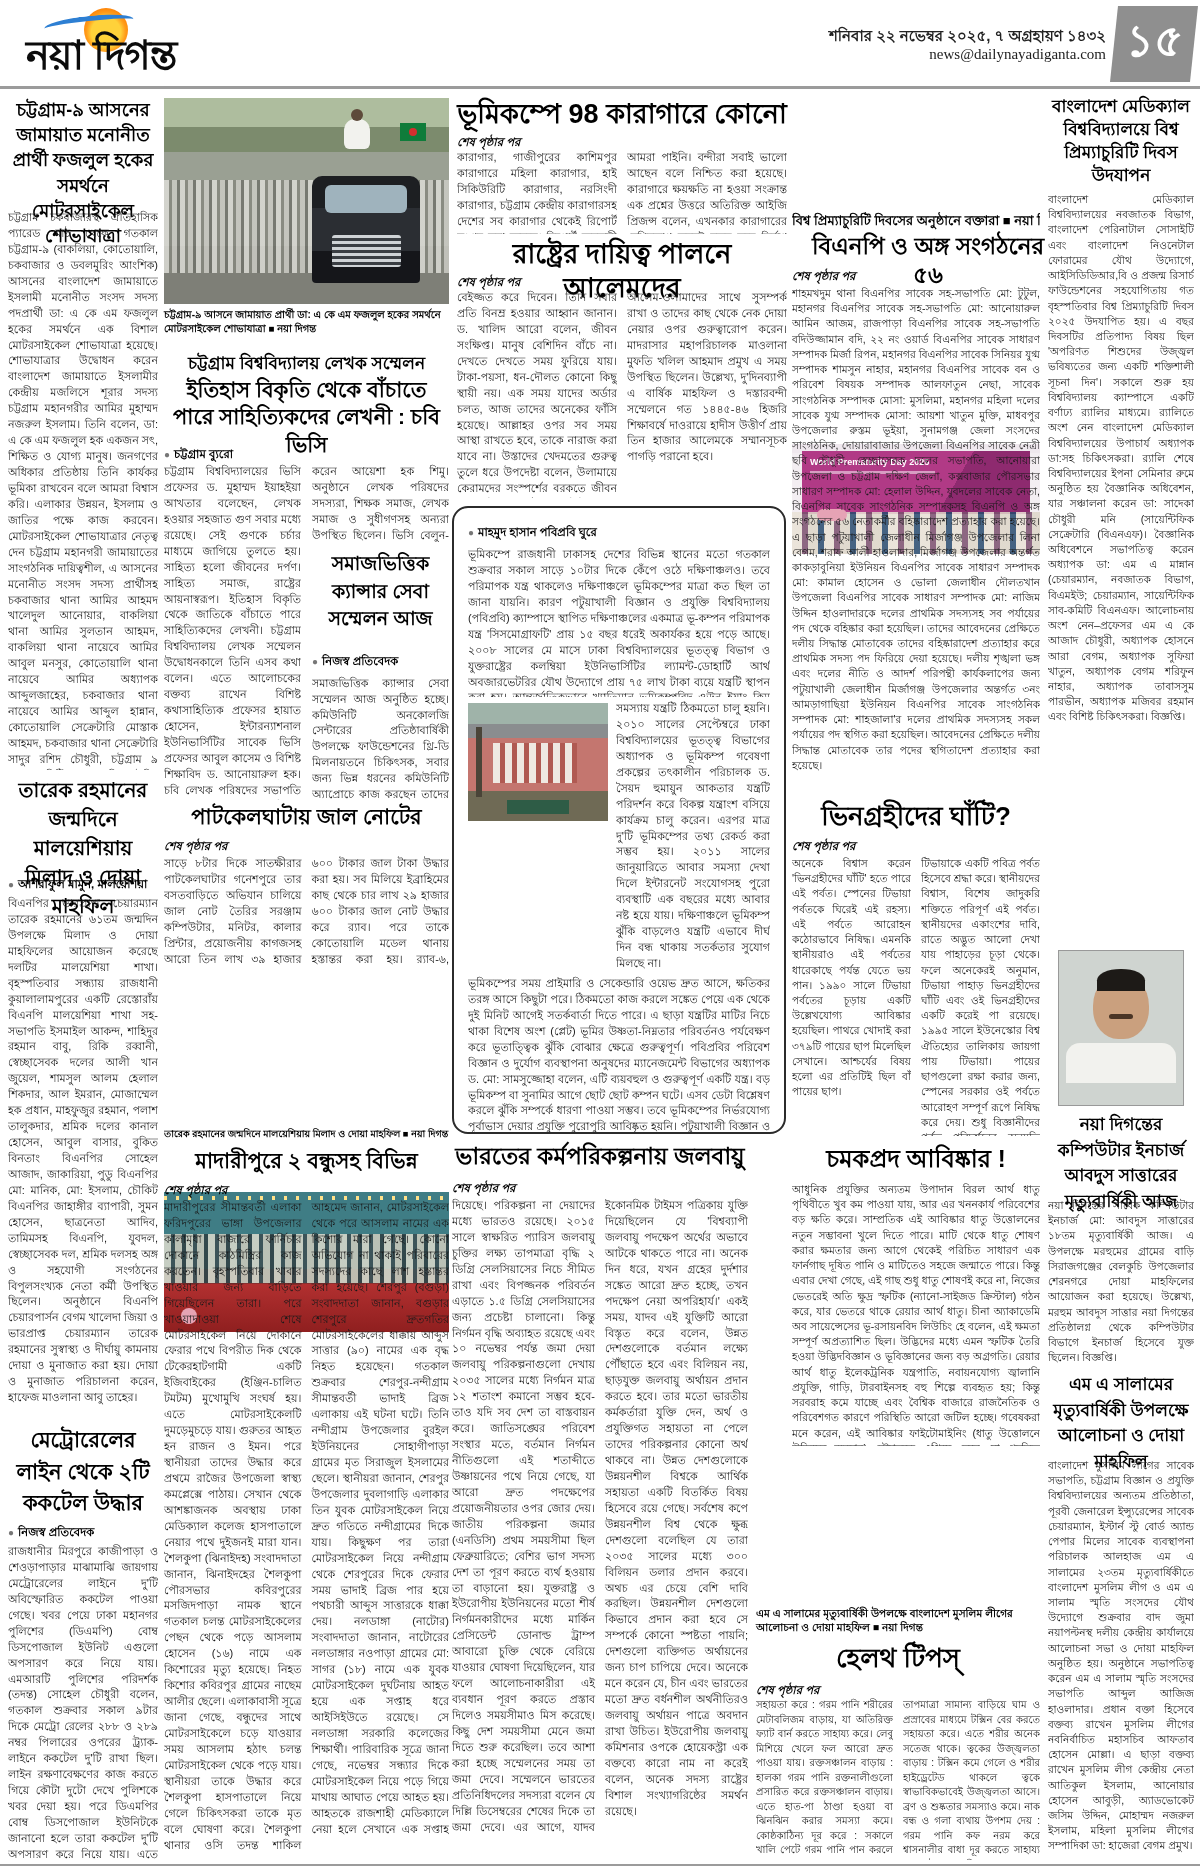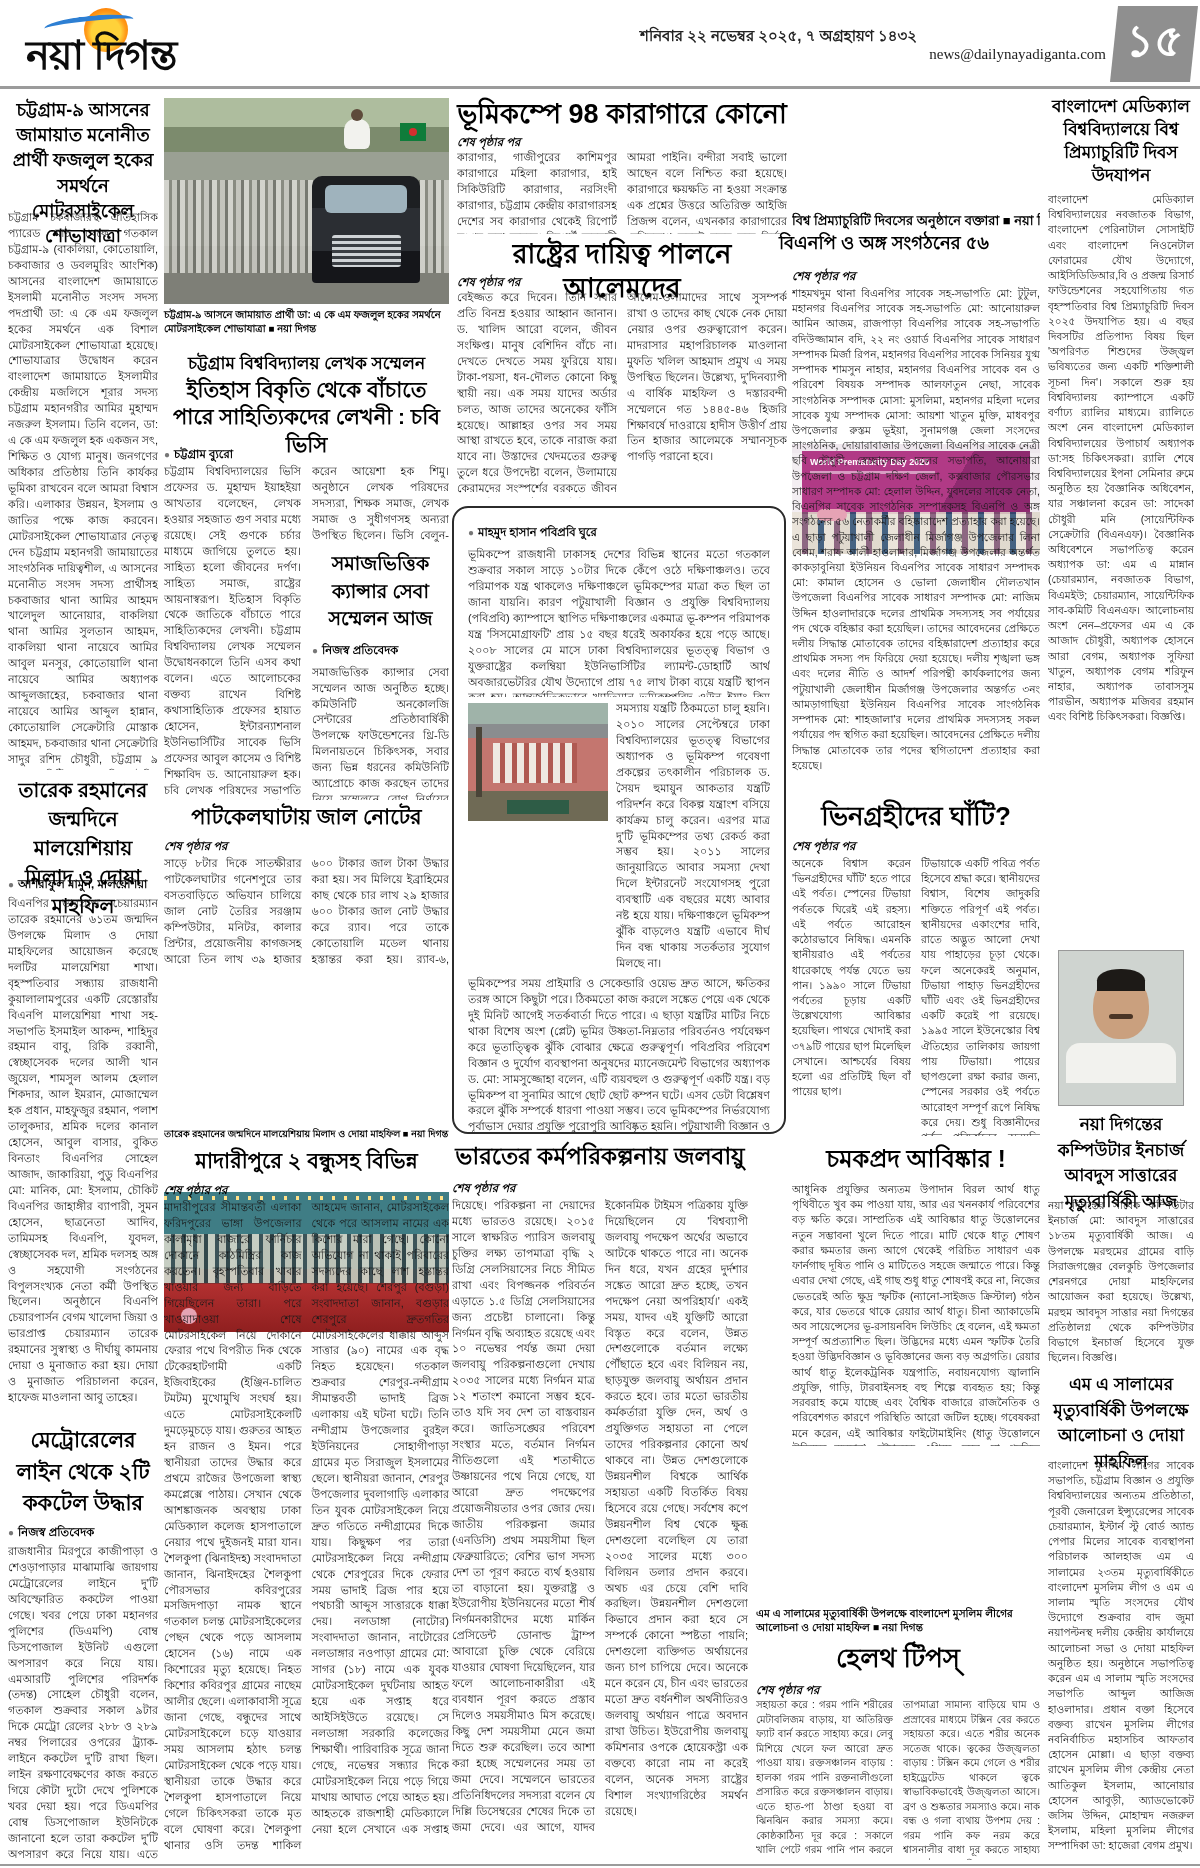--- a/index.html
+++ b/index.html
@@ -23,21 +23,21 @@
 </head>
 <body>
 
 <div class="page">
 
   <div class="abs" style="left:26px;top:6px;width:230px;height:78px;">
     <div class="abs" style="left:58px;top:2px;width:44px;height:44px;border-radius:50%;background:radial-gradient(circle at 50% 55%,#ffd23a 0 45%,#ff9c1a 60%,#ff7a00 80%,rgba(255,122,0,0) 82%);"></div>
     <div class="abs" style="left:18px;top:10px;width:90px;height:16px;border-top:5px solid #2d7fd3;border-radius:50% 50% 0 0;transform:rotate(-6deg);"></div>
     <div class="abs" style="left:0px;top:18px;width:230px;font-weight:bold;font-size:40px;color:#0b0b0b;letter-spacing:-1px;">নয়া দিগন্ত</div>
   </div>
-  <div class="abs" style="left:640px;top:24px;width:466px;font-size:15px;font-weight:bold;color:#222;">শনিবার ২২ নভেম্বর ২০২৫, ৭ অগ্রহায়ণ ১৪৩২</div>
+  <div class="abs" style="left:640px;top:24px;width:466px;text-align:right;font-size:15px;font-weight:bold;color:#222;">শনিবার ২২ নভেম্বর ২০২৫, ৭ অগ্রহায়ণ ১৪৩২</div>
   <div class="abs" style="left:640px;top:46px;width:466px;text-align:right;font-size:15px;color:#222;font-family:'Liberation Serif',serif;">news@dailynayadiganta.com</div>
   <div class="abs pageno" style="left:1114px;top:6px;width:80px;height:76px;">১৫</div>
   <div class="abs rule" style="left:0;top:86px;width:1200px;height:3px;"></div>
 
   <div class="abs hl" style="left:8px;top:98px;width:150px;height:106px;font-size:18px;line-height:1.4;">চট্টগ্রাম-৯ আসনের জামায়াত মনোনীত প্রার্থী ফজলুল হকের সমর্থনে মোটরসাইকেল শোভাযাত্রা</div>
   <div class="abs body-text" style="left:8px;top:210px;width:150px;height:560px;">চট্টগ্রাম চকবাজারস্থ ঐতিহাসিক প্যারেড মাঠ থেকে গতকাল চট্টগ্রাম-৯ (বাকলিয়া, কোতোয়ালি, চকবাজার ও ডবলমুরিং আংশিক) আসনের বাংলাদেশ জামায়াতে ইসলামী মনোনীত সংসদ সদস্য পদপ্রার্থী ডা: এ কে এম ফজলুল হকের সমর্থনে এক বিশাল মোটরসাইকেল শোভাযাত্রা হয়েছে। শোভাযাত্রার উদ্বোধন করেন বাংলাদেশ জামায়াতে ইসলামীর কেন্দ্রীয় মজলিসে শূরার সদস্য চট্টগ্রাম মহানগরীর আমির মুহাম্মদ নজরুল ইসলাম। তিনি বলেন, ডা: এ কে এম ফজলুল হক একজন সৎ, শিক্ষিত ও যোগ্য মানুষ। জনগণের অধিকার প্রতিষ্ঠায় তিনি কার্যকর ভূমিকা রাখবেন বলে আমরা বিশ্বাস করি। এলাকার উন্নয়ন, ইসলাম ও জাতির পক্ষে কাজ করবেন। মোটরসাইকেল শোভাযাত্রার নেতৃত্ব দেন চট্টগ্রাম মহানগরী জামায়াতের সাংগঠনিক দায়িত্বশীল, এ আসনের মনোনীত সংসদ সদস্য প্রার্থীসহ চকবাজার থানা আমির আহমদ খালেদুল আনোয়ার, বাকলিয়া থানা আমির সুলতান আহমদ, বাকলিয়া থানা নায়েবে আমির আবুল মনসুর, কোতোয়ালি থানা নায়েবে আমির অধ্যাপক আব্দুলজাহের, চকবাজার থানা নায়েবে আমির আব্দুল হান্নান, কোতোয়ালি সেক্রেটারি মোস্তাক আহমদ, চকবাজার থানা সেক্রেটারি সাদুর রশিদ চৌধুরী, চট্টগ্রাম ৯ আসন কমিটির সদস্য সচিব তৌহিদ আজাদসহ বিভিন্ন পেশার মানুষ। বিজ্ঞপ্তি।</div>
 
   <div class="abs hl" style="left:8px;top:776px;width:150px;height:94px;font-size:20px;line-height:1.45;">তারেক রহমানের জন্মদিনে মালয়েশিয়ায় মিলাদ ও দোয়া মাহফিল</div>
   <div class="abs byline" style="left:8px;top:876px;width:150px;"><span class="dot">●</span><span>আশরাফুল মামুন, মালয়েশিয়া</span></div>
   <div class="abs body-text" style="left:8px;top:896px;width:150px;height:522px;">বিএনপির ভারপ্রাপ্ত চেয়ারম্যান তারেক রহমানের ৬১তম জন্মদিন উপলক্ষে মিলাদ ও দোয়া মাহফিলের আয়োজন করেছে দলটির মালয়েশিয়া শাখা। বৃহস্পতিবার সন্ধ্যায় রাজধানী কুয়ালালামপুরের একটি রেস্তোরাঁয় বিএনপি মালয়েশিয়া শাখা সহ-সভাপতি ইসমাইল আকন্দ, শাহিদুর রহমান বাবু, রিকি রব্বানী, স্বেচ্ছাসেবক দলের আলী খান জুয়েল, শামসুল আলম হেলাল শিকদার, আল ইমরান, মোজাম্মেল হক প্রধান, মাহফুজুর রহমান, পলাশ তালুকদার, শ্রমিক দলের কানাল হোসেন, আবুল বাসার, বুকিত বিনতাং বিএনপির সোহেল আজাদ, জাকারিয়া, পুডু বিএনপির মো: মানিক, মো: ইসলাম, চৌকিট বিএনপির জাহাঙ্গীর ব্যাপারী, সুমন হোসেন, ছাত্রনেতা আদিব, তামিমসহ বিএনপি, যুবদল, স্বেচ্ছাসেবক দল, শ্রমিক দলসহ অঙ্গ ও সহযোগী সংগঠনের বিপুলসংখ্যক নেতা কর্মী উপস্থিত ছিলেন। অনুষ্ঠানে বিএনপি চেয়ারপার্সন বেগম খালেদা জিয়া ও ভারপ্রাপ্ত চেয়ারম্যান তারেক রহমানের সুস্বাস্থ্য ও দীর্ঘায়ু কামনায় দোয়া ও মুনাজাত করা হয়। দোয়া ও মুনাজাত পরিচালনা করেন, হাফেজ মাওলানা আবু তাহের।</div>
@@ -60,21 +60,21 @@
       </div>
   </div>
   <div class="abs caption" style="left:164px;top:308px;width:285px;height:34px;">চট্টগ্রাম-৯ আসনে জামায়াত প্রার্থী ডা: এ কে এম ফজলুল হকের সমর্থনে মোটরসাইকেল শোভাযাত্রা ■ নয়া দিগন্ত</div>
 
   <div class="abs kicker" style="left:164px;top:350px;width:285px;font-size:17px;">চট্টগ্রাম বিশ্ববিদ্যালয় লেখক সম্মেলন</div>
   <div class="abs hl" style="left:164px;top:376px;width:285px;height:66px;font-size:21px;line-height:1.3;">ইতিহাস বিকৃতি থেকে বাঁচাতে পারে সাহিত্যিকদের লেখনী : চবি ভিসি</div>
   <div class="abs byline" style="left:164px;top:446px;width:170px;"><span class="dot">●</span><span>চট্টগ্রাম ব্যুরো</span></div>
   <div class="abs body-text" style="left:164px;top:464px;width:137px;height:336px;">চট্টগ্রাম বিশ্ববিদ্যালয়ের ভিসি প্রফেসর ড. মুহাম্মদ ইয়াহইয়া আখতার বলেছেন, লেখক হওয়ার সহজাত গুণ সবার মধ্যে রয়েছে। সেই গুণকে চর্চার মাধ্যমে জাগিয়ে তুলতে হয়। সাহিত্য হলো জীবনের দর্পণ। সাহিত্য সমাজ, রাষ্ট্রের আয়নাস্বরূপ। ইতিহাস বিকৃতি থেকে জাতিকে বাঁচাতে পারে সাহিত্যিকদের লেখনী। চট্টগ্রাম বিশ্ববিদ্যালয় লেখক সম্মেলন উদ্বোধনকালে তিনি এসব কথা বলেন। এতে আলোচকের বক্তব্য রাখেন বিশিষ্ট কথাসাহিত্যিক প্রফেসর হায়াত হোসেন, ইন্টারন্যাশনাল ইউনিভার্সিটির সাবেক ভিসি প্রফেসর আবুল কাসেম ও বিশিষ্ট শিক্ষাবিদ ড. আনোয়ারুল হক। চবি লেখক পরিষদের সভাপতি প্রফেসর ওবায়দুল করিমের সভাপতিত্বে অনুষ্ঠানে সূচনা বক্তব্য রাখেন লেখক পরিষদের নির্বাহী সদস্য রাশেদ রউফ। অনুষ্ঠান সঞ্চালনা</div>
   <div class="abs" style="left:312px;top:464px;width:137px;height:336px;overflow:hidden;">
     <div class="body-text" style="height:78px;">করেন আয়েশা হক শিমু। অনুষ্ঠানে লেখক পরিষদের সদস্যরা, শিক্ষক সমাজ, লেখক সমাজ ও সুধীগণসহ অন্যরা উপস্থিত ছিলেন। ভিসি বেলুন-ফেস্টুন উড়িয়ে সম্মেলনের শুভ উদ্বোধন করেন।</div>
-    <div class="hl" style="font-size:19px;line-height:1.45;margin:8px 0 9px;">সমাজভিত্তিক ক্যান্সার সেবা সম্মেলন আজ</div>
+    <div class="hl" style="font-size:19px;line-height:1.45;margin:8px 0 20px;">সমাজভিত্তিক ক্যান্সার সেবা সম্মেলন আজ</div>
     <div class="byline"><span class="dot">●</span><span>নিজস্ব প্রতিবেদক</span></div>
     <div class="body-text" style="height:150px;margin-top:4px;">সমাজভিত্তিক ক্যান্সার সেবা সম্মেলন আজ অনুষ্ঠিত হচ্ছে। কমিউনিটি অনকোলজি সেন্টারের প্রতিষ্ঠাবার্ষিকী উপলক্ষে ফাউন্ডেশনের থ্রি-ডি মিলনায়তনে চিকিৎসক, সবার জন্য ভিন্ন ধরনের কমিউনিটি অ্যাপ্রোচে কাজ করছেন তাদের নিয়ে সম্মেলনে রোগ নির্ণয়ের পাশাপাশি এর নানা দিক নিয়ে আলোচনা হবে। আলোচ্যসূচির মধ্যে আছে : সামাজিক সম্পৃক্তি, ক্যান্সার সেবার তৎপরতা বৃদ্ধি, ক্যান্সার স্ক্রিনিং ও সেবা প্রাপ্তিতে সমাজভিত্তিক উদ্যোগ, সমাজভিত্তিক ক্যান্সার সেবায় ক্ষমতার ব্যবহার, খাবার ও পুষ্টির ভূমিকা, জয়ের গল্প, ক্যান্সার সেবার নানা বিষয় যুক্ত আলোচনা।</div>
   </div>
 
   <div class="abs hl" style="left:164px;top:804px;width:285px;font-size:21px;">পাটকেলঘাটায় জাল নোটের</div>
   <div class="abs cont" style="left:164px;top:838px;width:285px;">শেষ পৃষ্ঠার পর</div>
   <div class="abs body-text two-col" style="left:164px;top:856px;width:285px;height:124px;">সাড়ে ৮টার দিকে সাতক্ষীরার পাটকেলঘাটার গনেশপুরে তার বসতবাড়িতে অভিযান চালিয়ে জাল নোট তৈরির সরঞ্জাম কম্পিউটার, মনিটর, কালার প্রিন্টার, প্রয়োজনীয় কাগজসহ আরো তিন লাখ ৩৯ হাজার ৬০০ টাকার জাল টাকা উদ্ধার করা হয়। সব মিলিয়ে ইব্রাহিমের কাছ থেকে চার লাখ ২৯ হাজার ৬০০ টাকার জাল নোট উদ্ধার করে র‌্যাব। পরে তাকে কোতোয়ালি মডেল থানায় হস্তান্তর করা হয়। র‌্যাব-৬, সিপিসি-৩, যশোরের পাঠানো এক প্রেস বিজ্ঞপ্তিতে এ তথ্য নিশ্চিত করা হয়।</div>
 
   <div class="abs photo" style="left:164px;top:986px;width:285px;height:140px;background:linear-gradient(#3f7d85 0 55%,#57666b 55% 65%,#8a2f2f 65% 100%);">
     <div class="abs" style="left:0;top:4px;width:100%;height:4px;background:repeating-linear-gradient(90deg,#ffe28a 0 3px,transparent 3px 12px);"></div>
@@ -119,21 +119,21 @@
   <div class="abs photo" style="left:792px;top:98px;width:248px;height:110px;background:linear-gradient(#efe8ee 0 8%,#f3eef2 8% 100%);">
     <div class="abs" style="left:4%;top:6%;width:92%;height:58%;background:linear-gradient(120deg,#b13a86 0 65%,#8e2a6f 65%);">
       <div style="color:#fff;font-weight:bold;font-size:9px;padding:6px 8px 0;">World Prematurity Day 2025</div>
       <div style="margin:4px 8px 0;height:3px;background:rgba(255,255,255,.5);width:55%;"></div>
     </div>
     <div class="abs" style="left:0;bottom:0;width:100%;height:38%;background:repeating-linear-gradient(90deg,#e9e2d6 0 10px,#7b4f6e 10px 16px,#ddd6c8 16px 26px,#274a6e 26px 32px);opacity:.85;"></div>
     <div class="abs" style="left:10%;bottom:30%;width:30px;height:12px;background:#e6a3b5;border-radius:6px;"></div>
   </div>
   <div class="abs caption" style="left:792px;top:212px;width:248px;font-size:13px;white-space:nowrap;overflow:hidden;">বিশ্ব প্রিম্যাচুরিটি দিবসের অনুষ্ঠানে বক্তারা ■ নয়া দিগন্ত</div>
 
-  <div class="abs hl" style="left:760px;top:232px;width:248px;font-size:18px;">বিএনপি ও অঙ্গ সংগঠনের ৫৬</div>
+  <div class="abs hl" style="left:804px;top:232px;width:248px;font-size:23px;">বিএনপি ও অঙ্গ সংগঠনের ৫৬</div>
   <div class="abs cont" style="left:792px;top:268px;width:248px;">শেষ পৃষ্ঠার পর</div>
   <div class="abs body-text" style="left:792px;top:286px;width:248px;height:508px;font-size:10.5px;">শাহমখদুম থানা বিএনপির সাবেক সহ-সভাপতি মো: টুটুল, মহানগর বিএনপির সাবেক সহ-সভাপতি মো: আনোয়ারুল আমিন আজম, রাজপাড়া বিএনপির সাবেক সহ-সভাপতি বদিউজ্জামান বদি, ২২ নং ওয়ার্ড বিএনপির সাবেক সাধারণ সম্পাদক মির্জা রিপন, মহানগর বিএনপির সাবেক সিনিয়র যুগ্ম সম্পাদক শামসুন নাহার, মহানগর বিএনপির সাবেক বন ও পরিবেশ বিষয়ক সম্পাদক আলফাতুন নেছা, সাবেক সাংগঠনিক সম্পাদক মোসা: মুসলিমা, মহানগর মহিলা দলের সাবেক যুগ্ম সম্পাদক মোসা: আয়শা খাতুন মুক্তি, মাধবপুর উপজেলার রুস্তম ভূইয়া, সুনামগঞ্জ জেলা সংসদের সাংগঠনিক, দোয়ারাবাজার উপজেলা বিএনপির সাবেক নেত্রী ছবি চৌধুরী, স্বেচ্ছাসেবক দলের সভাপতি, আনোয়ারা উপজেলা ও চট্টগ্রাম দক্ষিণ জেলা, কক্সবাজার পৌরসভার সাধারণ সম্পাদক মো: হেলাল উদ্দিন, যুবদলের সাবেক নেতা, বিএনপির সাবেক সাংগঠনিক সম্পাদকসহ বিএনপি ও অঙ্গ সংগঠনের ৫৬ নেতাকর্মীর বহিষ্কারাদেশ প্রত্যাহার করা হয়েছে। এ ছাড়া পটুয়াখালী জেলাধীন মির্জাগঞ্জ উপজেলার লিনা বেগম, শরাফ আলী হাওলাদার, মির্জাগঞ্জ উপজেলার অন্তর্গত কাকড়াবুনিয়া ইউনিয়ন বিএনপির সাবেক সাধারণ সম্পাদক মো: কামাল হোসেন ও ভোলা জেলাধীন দৌলতখান উপজেলা বিএনপির সাবেক সাধারণ সম্পাদক মো: নাজিম উদ্দিন হাওলাদারকে দলের প্রাথমিক সদস্যসহ সব পর্যায়ের পদ থেকে বহিষ্কার করা হয়েছিল। তাদের আবেদনের প্রেক্ষিতে দলীয় সিদ্ধান্ত মোতাবেক তাদের বহিষ্কারাদেশ প্রত্যাহার করে প্রাথমিক সদস্য পদ ফিরিয়ে দেয়া হয়েছে। দলীয় শৃঙ্খলা ভঙ্গ এবং দলের নীতি ও আদর্শ পরিপন্থী কার্যকলাপের জন্য পটুয়াখালী জেলাধীন মির্জাগঞ্জ উপজেলার অন্তর্গত ৩নং আমড়াগাছিয়া ইউনিয়ন বিএনপির সাবেক সাংগঠনিক সম্পাদক মো: শাহজালা'র দলের প্রাথমিক সদস্যসহ সকল পর্যায়ের পদ স্থগিত করা হয়েছিল। আবেদনের প্রেক্ষিতে দলীয় সিদ্ধান্ত মোতাবেক তার পদের স্থগিতাদেশ প্রত্যাহার করা হয়েছে।</div>
 
   <div class="abs hl" style="left:792px;top:800px;width:248px;font-size:26px;">ভিনগ্রহীদের ঘাঁটি?</div>
   <div class="abs cont" style="left:792px;top:838px;width:248px;">শেষ পৃষ্ঠার পর</div>
   <div class="abs body-text" style="left:792px;top:856px;width:119px;height:280px;font-size:10.5px;">অনেকে বিশ্বাস করেন 'ভিনগ্রহীদের ঘাঁটি' হতে পারে এই পর্বত। স্পেনের টিভায়া পর্বতকে ঘিরেই এই রহস্য। এই পর্বতে আরোহন কঠোরভাবে নিষিদ্ধ। এমনকি স্থানীয়রাও এই পর্বতের ধারেকাছে পর্যন্ত যেতে ভয় পান। ১৯৯০ সালে টিভায়া পর্বতের চূড়ায় একটি উল্লেখযোগ্য আবিষ্কার হয়েছিল। পাথরে খোদাই করা ৩৭৯টি পায়ের ছাপ মিলেছিল সেখানে। আশ্চর্যের বিষয় হলো এর প্রতিটিই ছিল বাঁ পায়ের ছাপ।</div>
   <div class="abs body-text" style="left:921px;top:856px;width:119px;height:280px;font-size:10.5px;">টিভায়াকে একটি পবিত্র পর্বত হিসেবে শ্রদ্ধা করে। স্থানীয়দের বিশ্বাস, বিশেষ জাদুকরি শক্তিতে পরিপূর্ণ এই পর্বত। স্থানীয়দের একাংশের দাবি, রাতে অদ্ভুত আলো দেখা যায় পাহাড়ের চূড়া থেকে। ফলে অনেকেরই অনুমান, টিভায়া পাহাড় ভিনগ্রহীদের ঘাঁটি এবং ওই ভিনগ্রহীদের একটি করেই পা রয়েছে। ১৯৯৫ সালে ইউনেস্কোর বিশ্ব ঐতিহ্যের তালিকায় জায়গা পায় টিভায়া। পায়ের ছাপগুলো রক্ষা করার জন্য, স্পেনের সরকার ওই পর্বতে আরোহণ সম্পূর্ণ রূপে নিষিদ্ধ করে দেয়। শুধু বিজ্ঞানীদের পর্বত পরিদর্শনের অনুমতি রয়েছে। পর্বতটিতে ভাস্কর এডুয়ার্ডো চিলিদার পরিকল্পনা করা একটি শিল্পকর্ম তৈরির কথা ছিল, যার মধ্যে একটি বৃহৎ কৃত্রিম গুহা খননেরও কথা ছিল। কিন্তু স্থানীয় পরিবেশবিদেরা এই প্রকল্পের বিরোধিতা করেছিলেন। এই নির্মাণকাজ এখনো শুরু হয়নি। ইন্টারনেট।</div>
 
   <div class="abs hl" style="left:792px;top:1144px;width:248px;font-size:24px;">চমকপ্রদ আবিষ্কার !</div>
   <div class="abs body-text" style="left:792px;top:1182px;width:248px;height:264px;font-size:10.5px;">আধুনিক প্রযুক্তির অন্যতম উপাদান বিরল আর্থ ধাতু পৃথিবীতে খুব কম পাওয়া যায়, আর এর খননকার্য পরিবেশের বড় ক্ষতি করে। সাম্প্রতিক এই আবিষ্কার ধাতু উত্তোলনের নতুন সম্ভাবনা খুলে দিতে পারে। মাটি থেকে ধাতু শোষণ করার ক্ষমতার জন্য আগে থেকেই পরিচিত সাধারণ এক ফার্নগাছ দূষিত পানি ও মাটিতেও সহজে জন্মাতে পারে। কিন্তু এবার দেখা গেছে, এই গাছ শুধু ধাতু শোষণই করে না, নিজের ভেতরেই অতি ক্ষুদ্র স্ফটিক (ন্যানো-সাইজড ক্রিস্টাল) গঠন করে, যার ভেতরে থাকে রেয়ার আর্থ ধাতু। চীনা অ্যাকাডেমি অব সায়েন্সেসের ভূ-রসায়নবিদ লিউচিং হে বলেন, এই ক্ষমতা সম্পূর্ণ অপ্রত্যাশিত ছিল। উদ্ভিদের মধ্যে এমন স্ফটিক তৈরি হওয়া উদ্ভিদবিজ্ঞান ও ভূবিজ্ঞানের জন্য বড় অগ্রগতি। রেয়ার আর্থ ধাতু ইলেকট্রনিক যন্ত্রপাতি, নবায়নযোগ্য জ্বালানি প্রযুক্তি, গাড়ি, টারবাইনসহ বহু শিল্পে ব্যবহৃত হয়; কিন্তু সরবরাহ কমে যাচ্ছে এবং বৈশ্বিক বাজারে রাজনৈতিক ও পরিবেশগত কারণে পরিস্থিতি আরো জটিল হচ্ছে। গবেষকরা মনে করেন, এই আবিষ্কার ফাইটোমাইনিং (ধাতু উত্তোলনে উদ্ভিদের ব্যবহার) কৌশলকে এগিয়ে নেবে, যা প্রচলিত খননের তুলনায় অনেক পরিবেশবান্ধব ও নিরাপদ উপায়। ফার্নটির ভেতরে যে স্ফটিক পাওয়া গেছে তা মূলত মোনাজাইট— রেয়ার আর্থ ধাতুর প্রধান উৎস। এত দিন বিজ্ঞানীরা মনে করতেন, মোনাজাইট তৈরি হতে গভীর মাটির নিচে উচ্চ তাপ ও চাপ লাগে। কিন্তু এবার প্রথমবার দেখা গেল, সাধারণ পরিবেশে একটি গাছের শরীরেই এটি তৈরি হতে পারে। যদিও স্ফটিকগুলো খুবই ক্ষুদ্র, তাদের শিল্পগত গুরুত্ব অত্যন্ত বড় বলে মনে করছেন গবেষকরা। ইন্টারনেট।</div>

